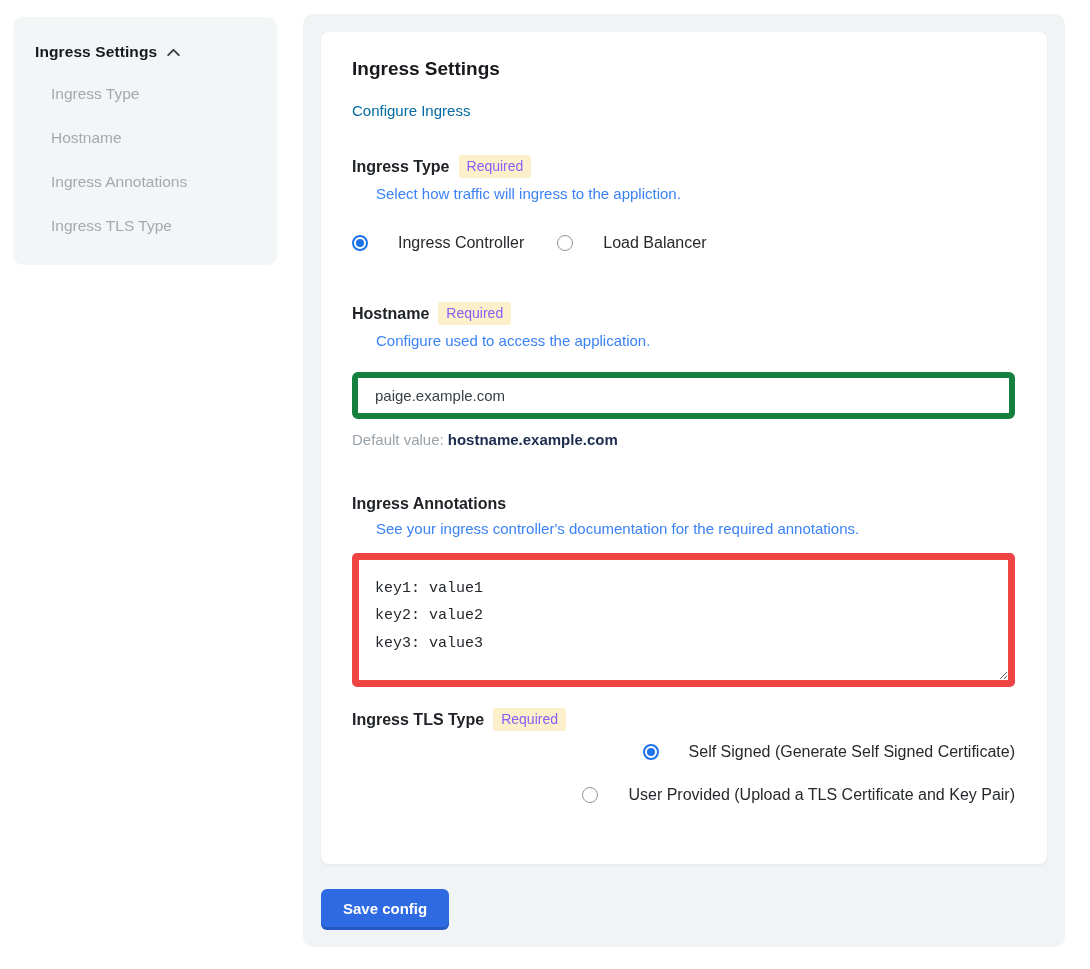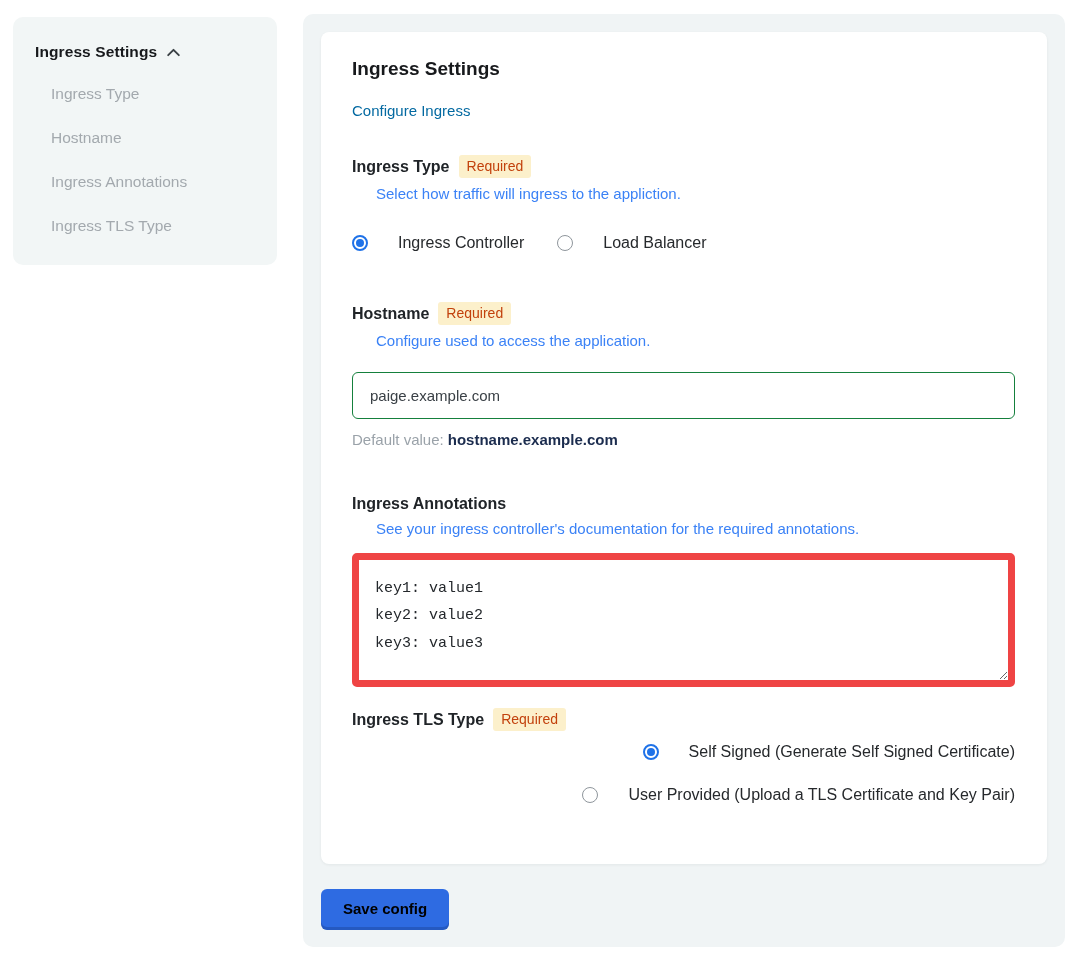--- a/index.html
+++ b/index.html
@@ -60,21 +60,21 @@
   }
 
   .field { margin-left: 0; }
   .field-ingress-type { margin-top: 36px; }
   .field-label-row { display: flex; align-items: center; }
   .field-label {
     font-size: 16px; font-weight: 700; color: #202428;
   }
   .badge {
     margin-left: 9px;
-    background: #fcf0cb; color: #c2410c;
+    background: #fcf0cb; color: #8b5cf6;
     font-size: 14px; padding: 3px 8px 4px;
     border-radius: 3px;
   }
   .field-desc {
     margin-top: 7px;
     font-size: 15px; color: #3b82f6; margin-left: 24px;
   }
 
   
   .radio-row { margin-top: 32px; display: flex; gap: 33px; }
@@ -90,21 +90,21 @@
   .radio.checked::after {
     content: ""; position: absolute; inset: 2px;
     border-radius: 50%; background: #1f72e8;
   }
   .radio-label { font-size: 16px; color: #26292c; font-weight: 500; }
 
   .field-hostname { margin-top: 50px; }
   .text-input {
     margin-top: 23px;
     width: 663px; height: 47px;
-    border: 1px solid #15803d; border-radius: 6px;
+    border: 6px solid #15803d; border-radius: 6px;
     padding: 0 17px;
     font-family: "Liberation Sans", sans-serif;
     font-size: 15px; color: #3a4046;
     background: #fff; outline: none; display: block;
   }
   .helper-line {
     margin-top: 12px; font-size: 15px; color: #9aa2a9;
   }
   .helper-value {
     color: #1b2c4e; font-weight: 700; margin-left: 4px;
@@ -122,21 +122,21 @@
     resize: both;
   }
 
   .field-tls { margin-top: 21px; }
   .radio-stack { margin-top: 12px; display: flex; flex-direction: column; gap: 25px; margin-left: 7px; align-items: flex-end; }
 
   
   .save-btn {
     margin-top: 25px;
     display: inline-block;
-    background: #2e6be2; color: #000000;
+    background: #2e6be2; color: #ffffff;
     border: none; border-radius: 6px;
     padding: 11px 22px 13px;
     font-family: "Liberation Sans", sans-serif;
     font-size: 15px; font-weight: 700;
     box-shadow: inset 0 -3px 0 rgba(16,43,109,0.28);
     cursor: pointer;
   }
 </style>
 </head>
 <body>

